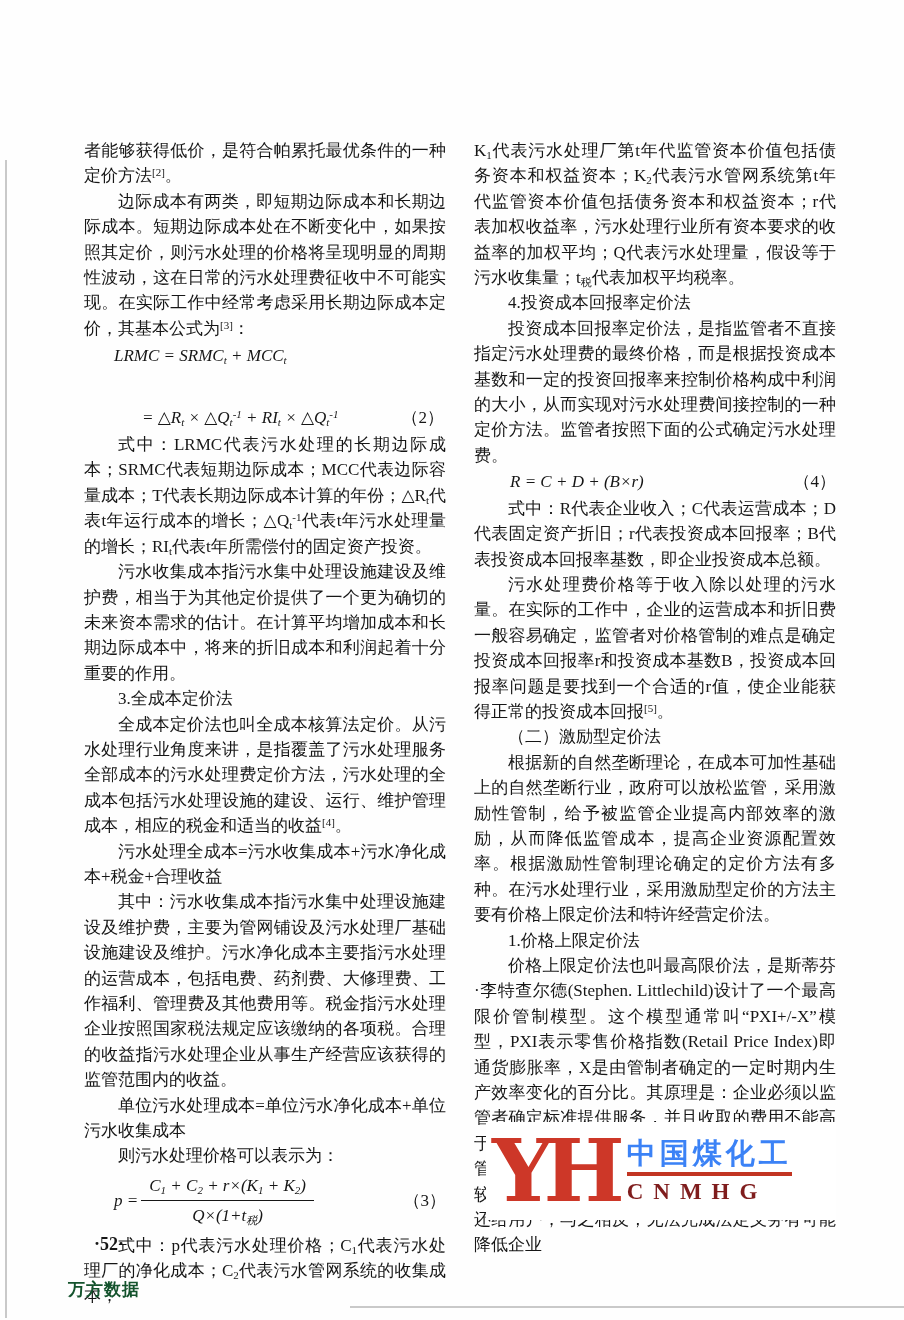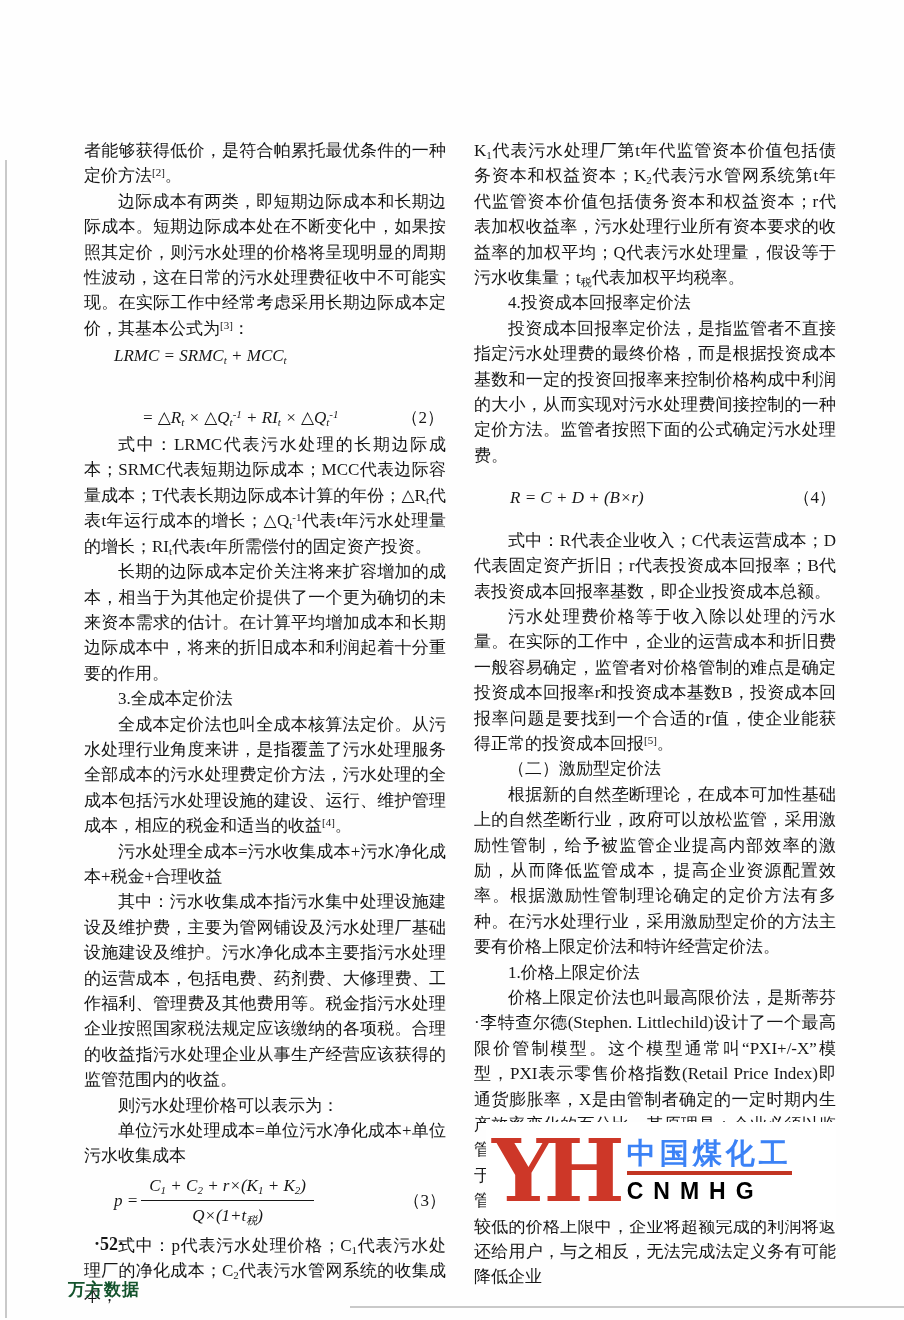--- a/index.html
+++ b/index.html
@@ -28,21 +28,21 @@
   sup { font-size: 11px; line-height: 0; vertical-align: 5px; }
   .math { font-style: italic; }
   .math sub, .math sup { font-style: italic; }
   .formula { margin: 2px 0; }
   .f2l1 { padding-left: 30px; }
   .f2row { position: relative; padding-left: 58px; margin-top: 36px; }
   .ftag { font-style: normal; }
   .f2row .ftag { position: absolute; right: 2px; top: 0; }
   .feqrow { display: flex; align-items: center; padding-left: 30px; margin: 4px 0; }
   .feqrow .ftag { margin-left: auto; }
-  .feq4 { padding-left: 36px; margin: 17px 0; }
+  .feq4 { padding-left: 36px; margin: 1px 0; }
   .frac { display: inline-block; text-align: center; vertical-align: middle; margin-left: 3px; }
   .frac .num { display: block; border-bottom: 1.3px solid #161616; padding: 0 8px 2px; }
   .frac .den { display: block; padding: 2px 8px 0; }
 
   .wm {
     position: absolute; left: 486px; top: 1122px;
     width: 350px; height: 98px;
     background: #ffffff;
     display: flex; align-items: center;
     z-index: 5;
@@ -56,23 +56,23 @@
     padding-left: 6px;
   }
   .wm-txt { display: flex; flex-direction: column; margin-left: 12px; }
   .wm-cn {
     font-size: 29px; font-weight: bold;
     color: #3b82f6; letter-spacing: 4px; white-space: nowrap;
     line-height: 1.15;
   }
   .wm-rule { display: block; height: 4px; background: #c23522; margin: 1px 0 3px; width: 100%; }
   .wm-en {
-    font-family: Liberation Sans, sans-serif;
+    font-family: Liberation Serif, serif;
     font-size: 23px; font-weight: bold;
-    color: #000000; letter-spacing: 10px;
+    color: #7f1d1d; letter-spacing: 10px;
   }
 
   .pageno { position: absolute; left: 94px; top: 1234px; font-size: 18px; font-weight: bold; }
   .brand {
     position: absolute; left: 68px; top: 1278px;
     font-family: "Liberation Sans", sans-serif;
     font-size: 17px; font-weight: bold;
     color: #14532d; letter-spacing: 1px;
   }
   .edge { position: absolute; background: #c9c9c9; }
@@ -90,27 +90,27 @@
       <p class="noind">者能够获得低价，是符合帕累托最优条件的一种定价方法<sup>[2]</sup>。</p>
       <p>边际成本有两类，即短期边际成本和长期边际成本。短期边际成本处在不断变化中，如果按照其定价，则污水处理的价格将呈现明显的周期性波动，这在日常的污水处理费征收中不可能实现。在实际工作中经常考虑采用长期边际成本定价，其基本公式为<sup>[3]</sup>：</p>
       <div class="formula">
         <div class="math f2l1">LRMC = SRMC<sub>t</sub> + MCC<sub>t</sub></div>
         <div class="f2row">
           <span class="math">= △R<sub>t</sub> × △Q<sub>t</sub><sup>-1</sup> + RI<sub>t</sub> × △Q<sub>t</sub><sup>-1</sup></span>
           <span class="ftag">（2）</span>
         </div>
       </div>
       <p>式中：LRMC代表污水处理的长期边际成本；SRMC代表短期边际成本；MCC代表边际容量成本；T代表长期边际成本计算的年份；△R<sub>t</sub>代表t年运行成本的增长；△Q<sub>t</sub><sup>-1</sup>代表t年污水处理量的增长；RI<sub>t</sub>代表t年所需偿付的固定资产投资。</p>
-      <p>长期的边际成本定价关注将来扩容增加的成本，相当于为其他定价提供了一个更为确切的未来资本需求的估计。在计算平均增加成本和长期边际成本中，将来的折旧成本和利润起着十分重要的作用。</p>
+      <p>污水收集成本指污水集中处理设施建设及维护费，相当于为其他定价提供了一个更为确切的未来资本需求的估计。在计算平均增加成本和长期边际成本中，将来的折旧成本和利润起着十分重要的作用。</p>
       <p class="head">3.全成本定价法</p>
       <p>全成本定价法也叫全成本核算法定价。从污水处理行业角度来讲，是指覆盖了污水处理服务全部成本的污水处理费定价方法，污水处理的全成本包括污水处理设施的建设、运行、维护管理成本，相应的税金和适当的收益<sup>[4]</sup>。</p>
       <p>污水处理全成本=污水收集成本+污水净化成本+税金+合理收益</p>
       <p>其中：污水收集成本指污水集中处理设施建设及维护费，主要为管网铺设及污水处理厂基础设施建设及维护。污水净化成本主要指污水处理的运营成本，包括电费、药剂费、大修理费、工作福利、管理费及其他费用等。税金指污水处理企业按照国家税法规定应该缴纳的各项税。合理的收益指污水处理企业从事生产经营应该获得的监管范围内的收益。</p>
+      <p>单位污水处理成本=单位污水净化成本+单位污水收集成本</p>
       <p>则污水处理价格可以表示为：</p>
-      <p>单位污水处理成本=单位污水净化成本+单位污水收集成本</p>
       <div class="feqrow">
         <span class="math">p = </span>
         <span class="frac">
           <span class="num math">C<sub>1</sub> + C<sub>2</sub> + r×(K<sub>1</sub> + K<sub>2</sub>)</span>
           <span class="den math">Q×(1+t<sub>税</sub>)</span>
         </span>
         <span class="ftag">（3）</span>
       </div>
       <p>式中：p代表污水处理价格；C<sub>1</sub>代表污水处理厂的净化成本；C<sub>2</sub>代表污水管网系统的收集成本；</p>
     </div>

